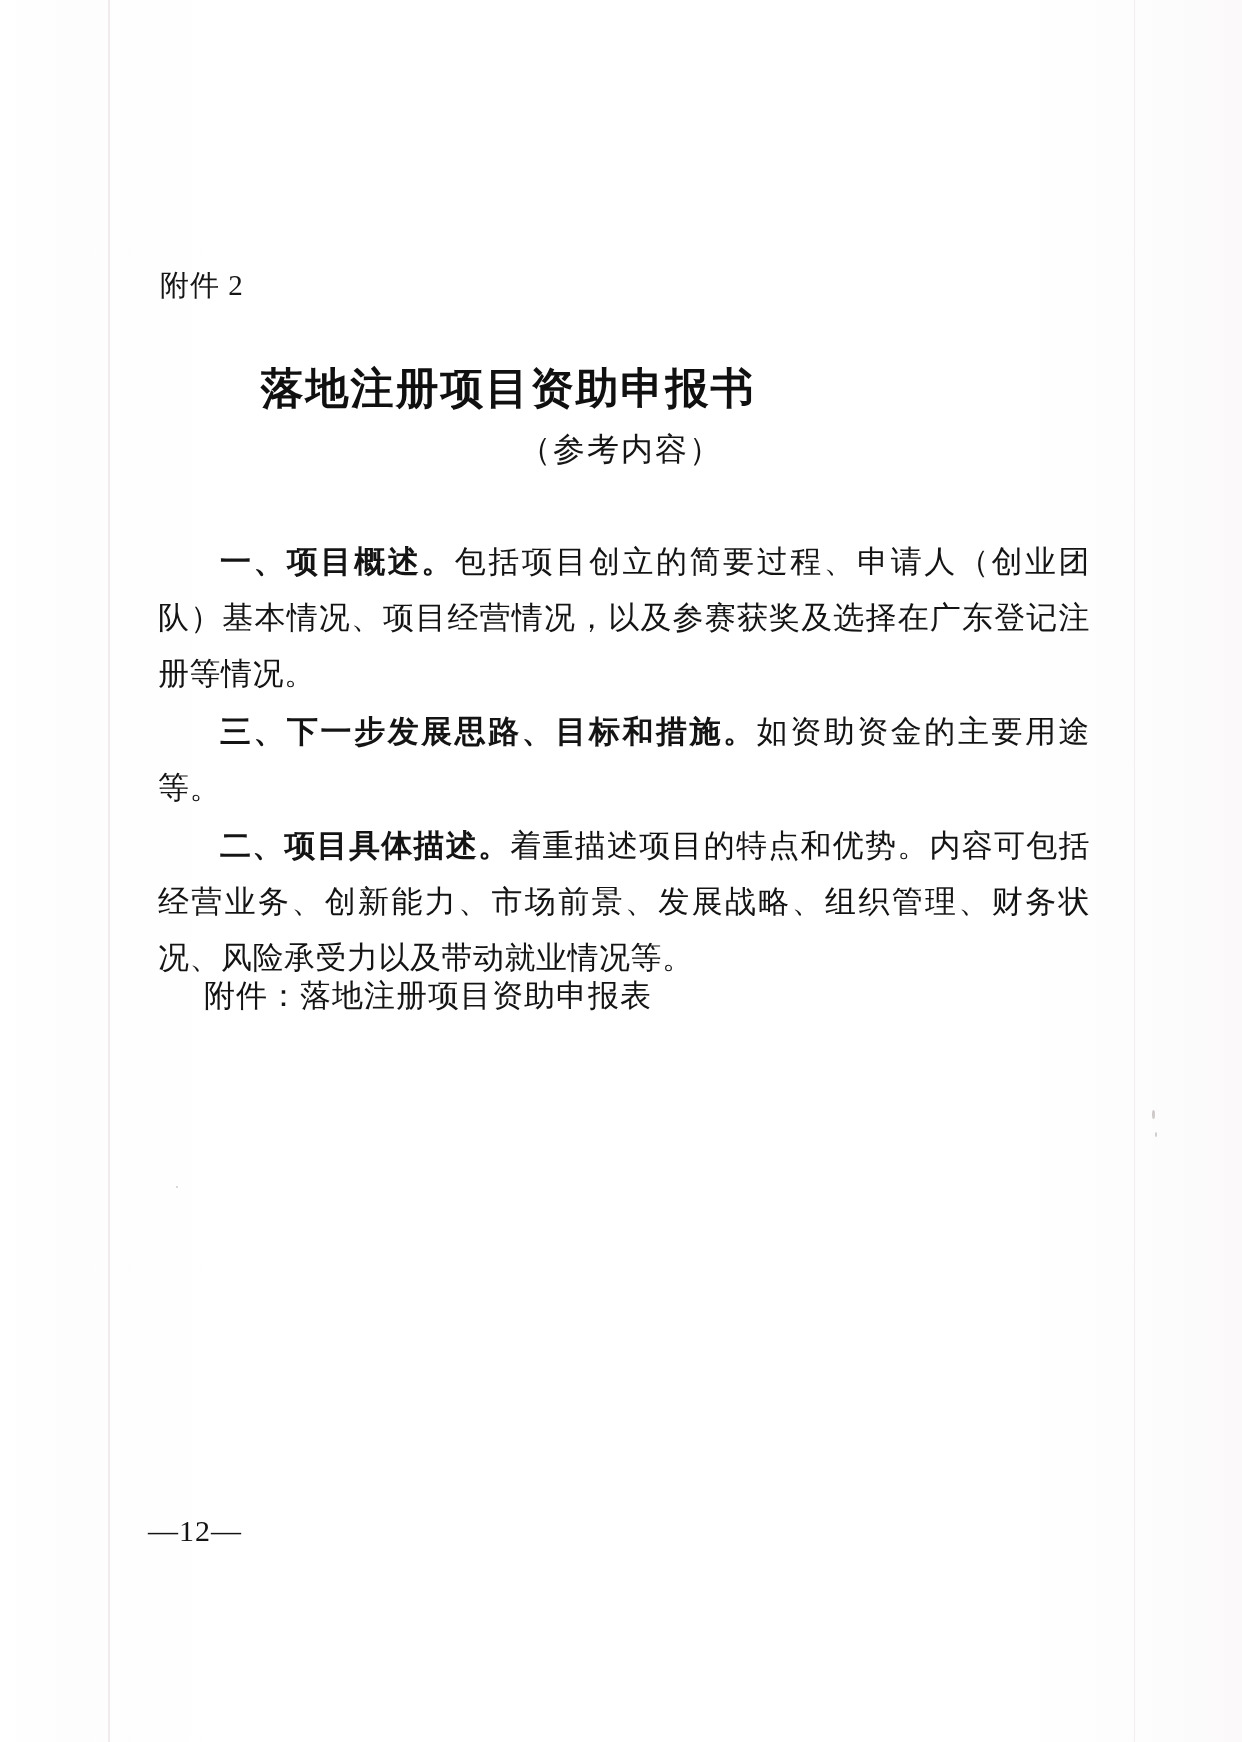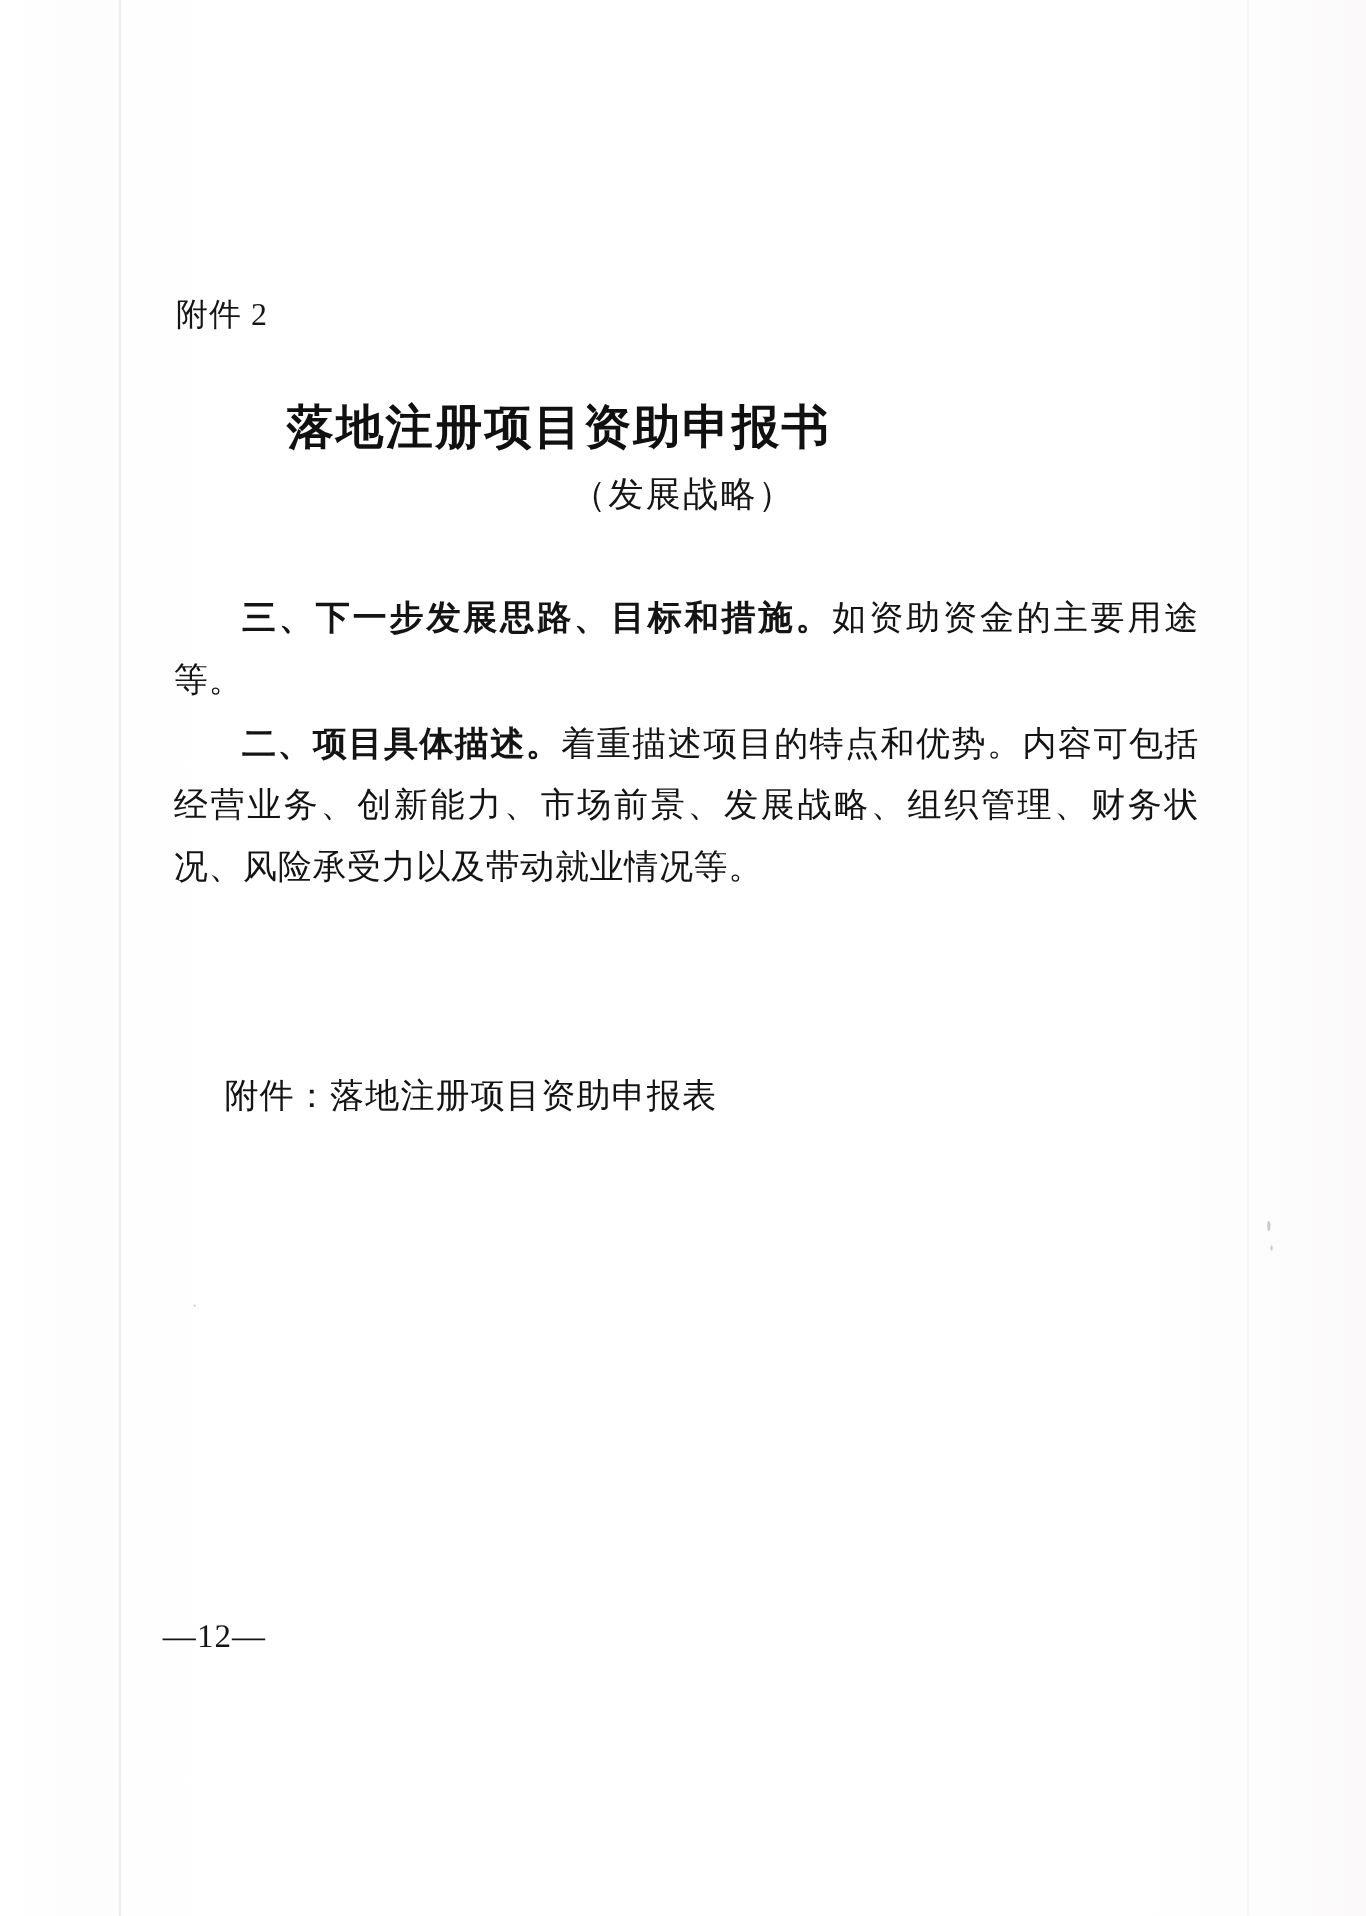--- a/index.html
+++ b/index.html
@@ -104,21 +104,21 @@
     top: 975px;
     font-size: 31px;
     letter-spacing: 1px;
     color: #141414;
     font-family: "Liberation Serif", "DejaVu Serif", serif;
   }
 
   .page-number {
     position: absolute;
     left: 148px;
-    top: 1471px;
+    top: 1514px;
     font-size: 30px;
     letter-spacing: 1px;
     color: #141414;
     font-family: "Liberation Serif", "DejaVu Serif", serif;
   }
 </style>
 </head>
 <body>
 
 <div class="page">
@@ -127,23 +127,26 @@
   <div class="scan-streak s2"></div>
 
   <div class="speck" style="left:1152px; top:1110px; width:3px; height:9px;"></div>
   <div class="speck" style="left:1155px; top:1132px; width:2px; height:5px;"></div>
   <div class="speck" style="left:176px; top:1186px; width:2px; height:2px;"></div>
 
   <div class="attachment-label">附件 2</div>
 
   <div class="doc-title">落地注册项目资助申报书</div>
 
-  <div class="doc-subtitle">（发展战略）</div>
+  <div class="doc-subtitle">（参考内容）</div>
 
   <div class="body-block">
+    <p class="para">
+      <span class="lead">一、项目概述。</span><span>包括项目创立的简要过程、申请人（创业团队）基本情况、项目经营情况，以及参赛获奖及选择在广东登记注册等情况。</span>
+    </p>
     <p class="para">
       <span class="lead">三、下一步发展思路、目标和措施。</span><span>如资助资金的主要用途等。</span>
     </p>
     <p class="para">
       <span class="lead">二、项目具体描述。</span><span>着重描述项目的特点和优势。内容可包括经营业务、创新能力、市场前景、发展战略、组织管理、财务状况、风险承受力以及带动就业情况等。</span>
     </p>
   </div>
 
   <div class="attachment-line">附件：落地注册项目资助申报表</div>
 

